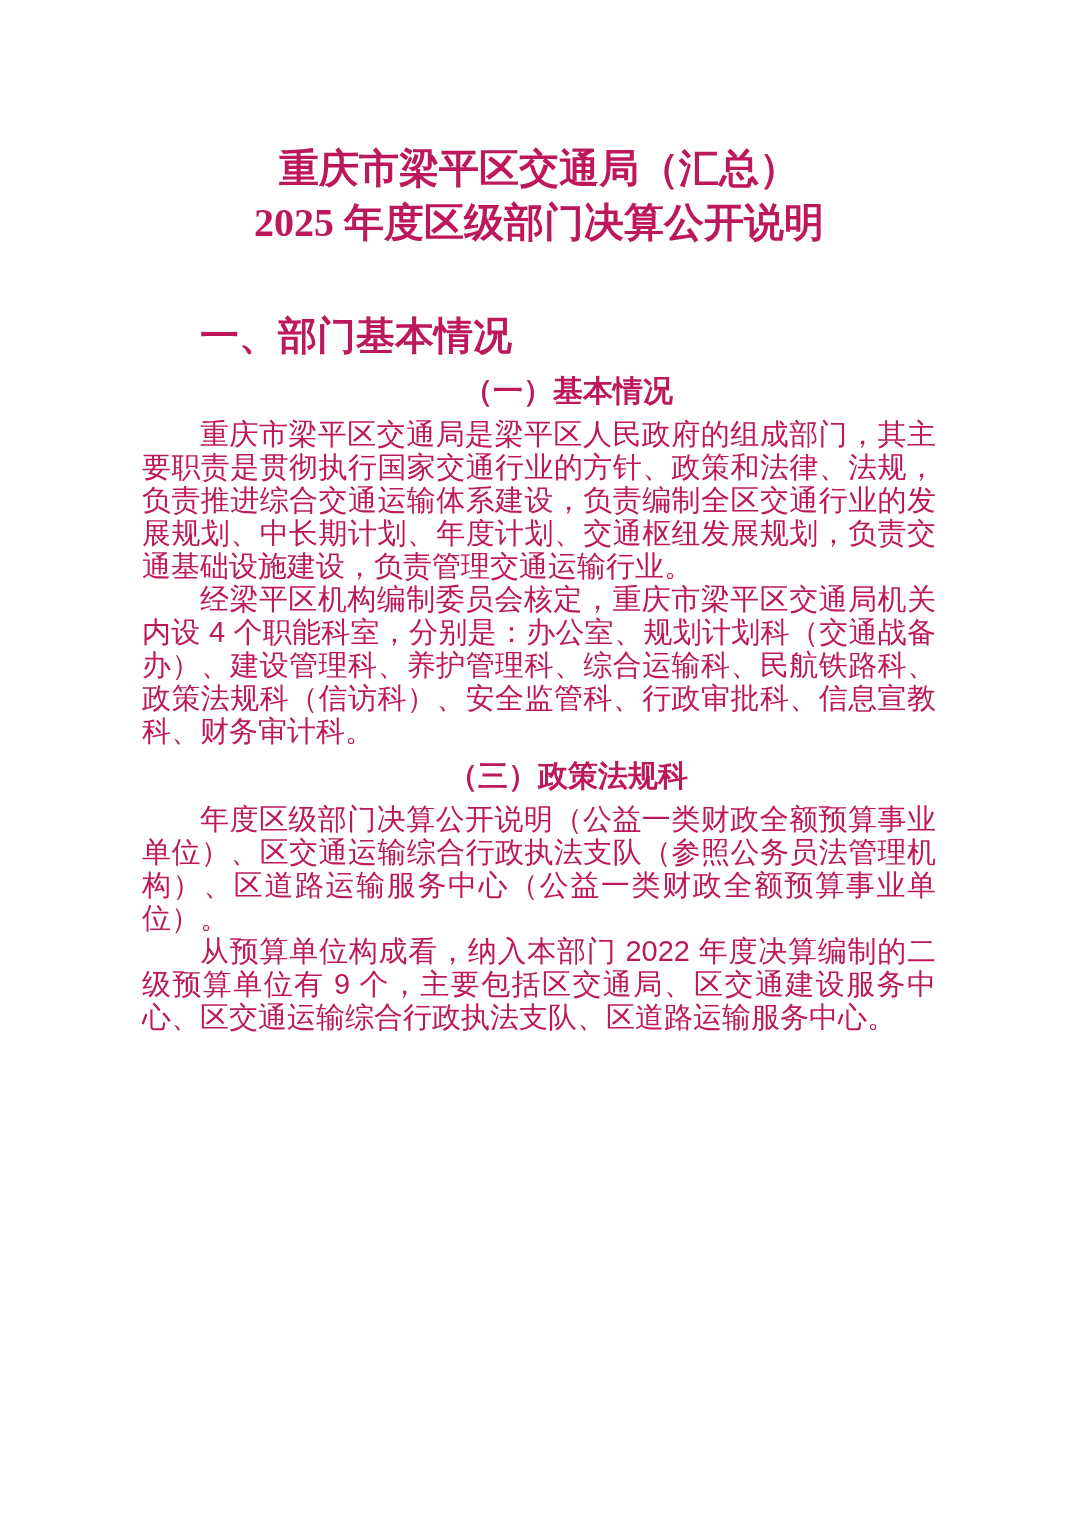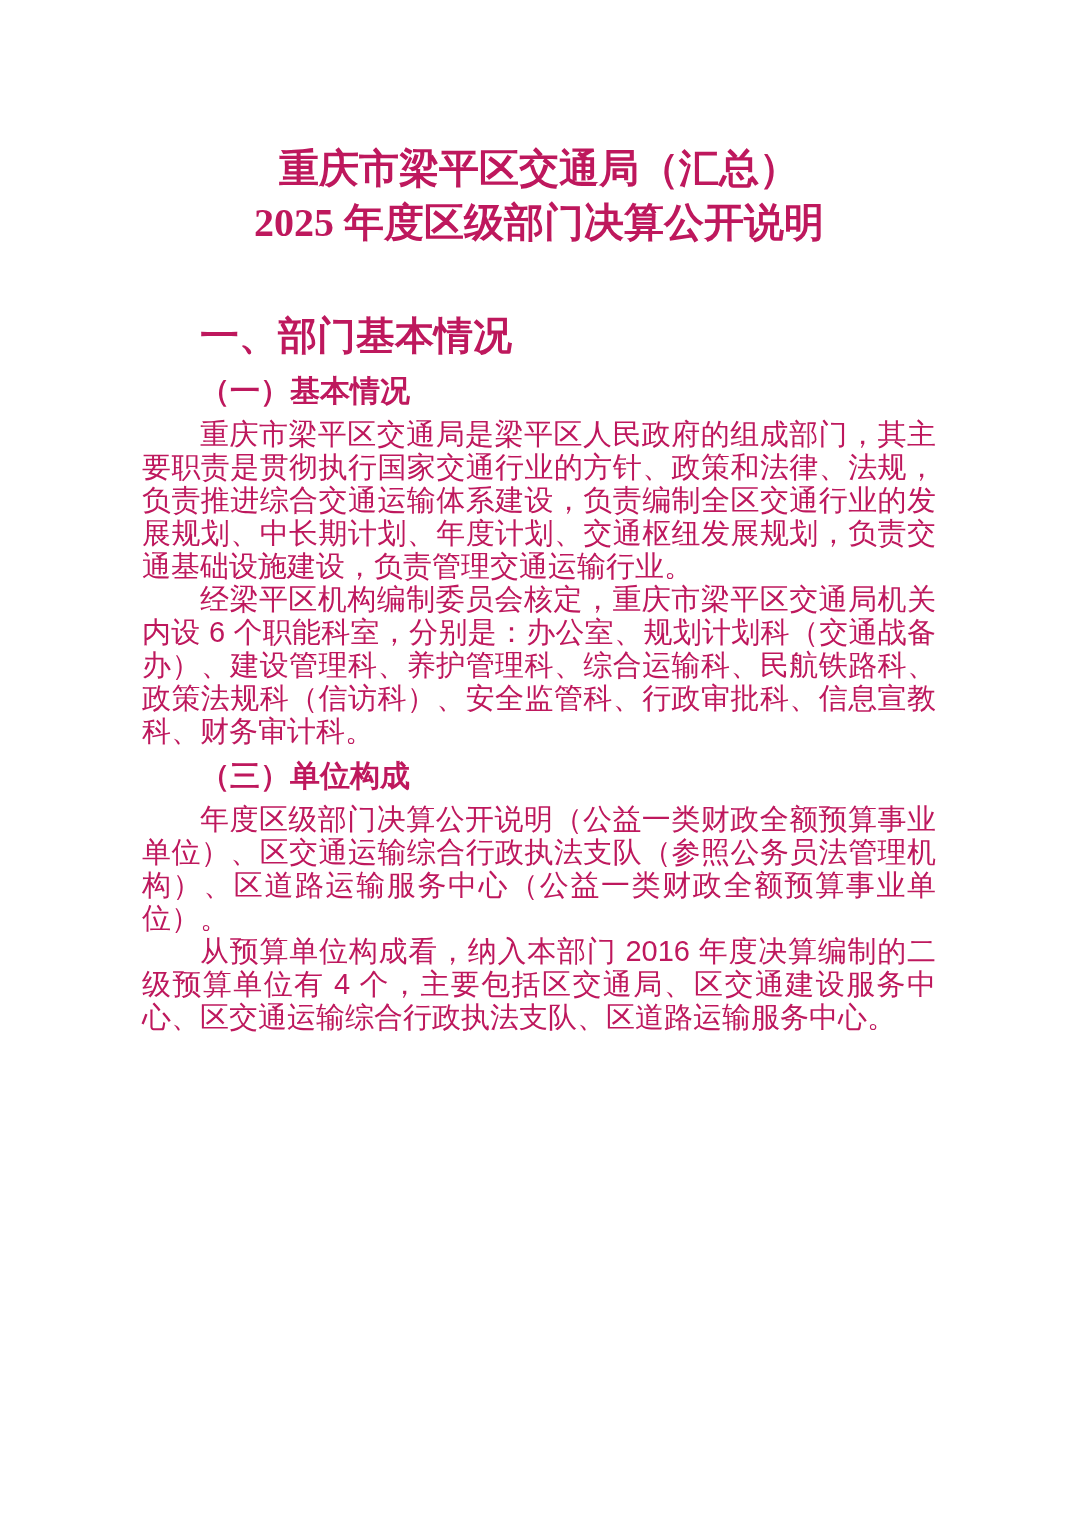--- a/index.html
+++ b/index.html
@@ -39,20 +39,21 @@
     line-height: 55px;
     text-indent: 58px;
   }
   .subsection-heading {
     margin: 0;
     font-family: "Liberation Serif", "DejaVu Serif", serif; 
     font-weight: bold;
     font-size: 30px;
     line-height: 55px;
     text-indent: 58px;
+    text-align: center;
   }
   .body-paragraph {
     margin: 0;
     font-family: Liberation Sans, sans-serif; 
     font-weight: normal;
     font-size: 29px;
     line-height: 33px;
     text-align: justify;
     text-justify: inter-character;
     text-indent: 58px; 
@@ -69,22 +70,22 @@
       <span class="title-line">2025 年度区级部门决算公开说明</span>
     </h1>
 
     <h2 class="section-heading">一、部门基本情况</h2>
 
     <h3 class="subsection-heading">（一）基本情况</h3>
 
     <p class="body-paragraph">重庆市梁平区交通局是梁平区人民政府的组成部门，其主要职责是贯彻执行国家交通行业的方针、政策和法律、法规，负责推进综合交通运输体系建设，负责编制全区交通行业的发展规划、中长期计划、年度计划、交通枢纽发展规划，负责交通基础设施建设，负责管理交通运输行业。</p>
 
 
-    <p class="body-paragraph">经梁平区机构编制委员会核定，重庆市梁平区交通局机关内设 6 个职能科室，分别是：办公室、规划计划科（交通战备办）、建设管理科、养护管理科、综合运输科、民航铁路科、政策法规科（信访科）、安全监管科、行政审批科、信息宣教科、财务审计科。</p>
+    <p class="body-paragraph">经梁平区机构编制委员会核定，重庆市梁平区交通局机关内设 4 个职能科室，分别是：办公室、规划计划科（交通战备办）、建设管理科、养护管理科、综合运输科、民航铁路科、政策法规科（信访科）、安全监管科、行政审批科、信息宣教科、财务审计科。</p>
 
-    <h3 class="subsection-heading">（三）单位构成</h3>
+    <h3 class="subsection-heading">（三）政策法规科</h3>
 
     <p class="body-paragraph">年度区级部门决算公开说明（公益一类财政全额预算事业单位）、区交通运输综合行政执法支队（参照公务员法管理机构）、区道路运输服务中心（公益一类财政全额预算事业单位）。</p>
 
-    <p class="body-paragraph">从预算单位构成看，纳入本部门 2016 年度决算编制的二级预算单位有 4 个，主要包括区交通局、区交通建设服务中心、区交通运输综合行政执法支队、区道路运输服务中心。</p>
+    <p class="body-paragraph">从预算单位构成看，纳入本部门 2022 年度决算编制的二级预算单位有 9 个，主要包括区交通局、区交通建设服务中心、区交通运输综合行政执法支队、区道路运输服务中心。</p>
 
   </div>
 </div>
 
 </body></html>

